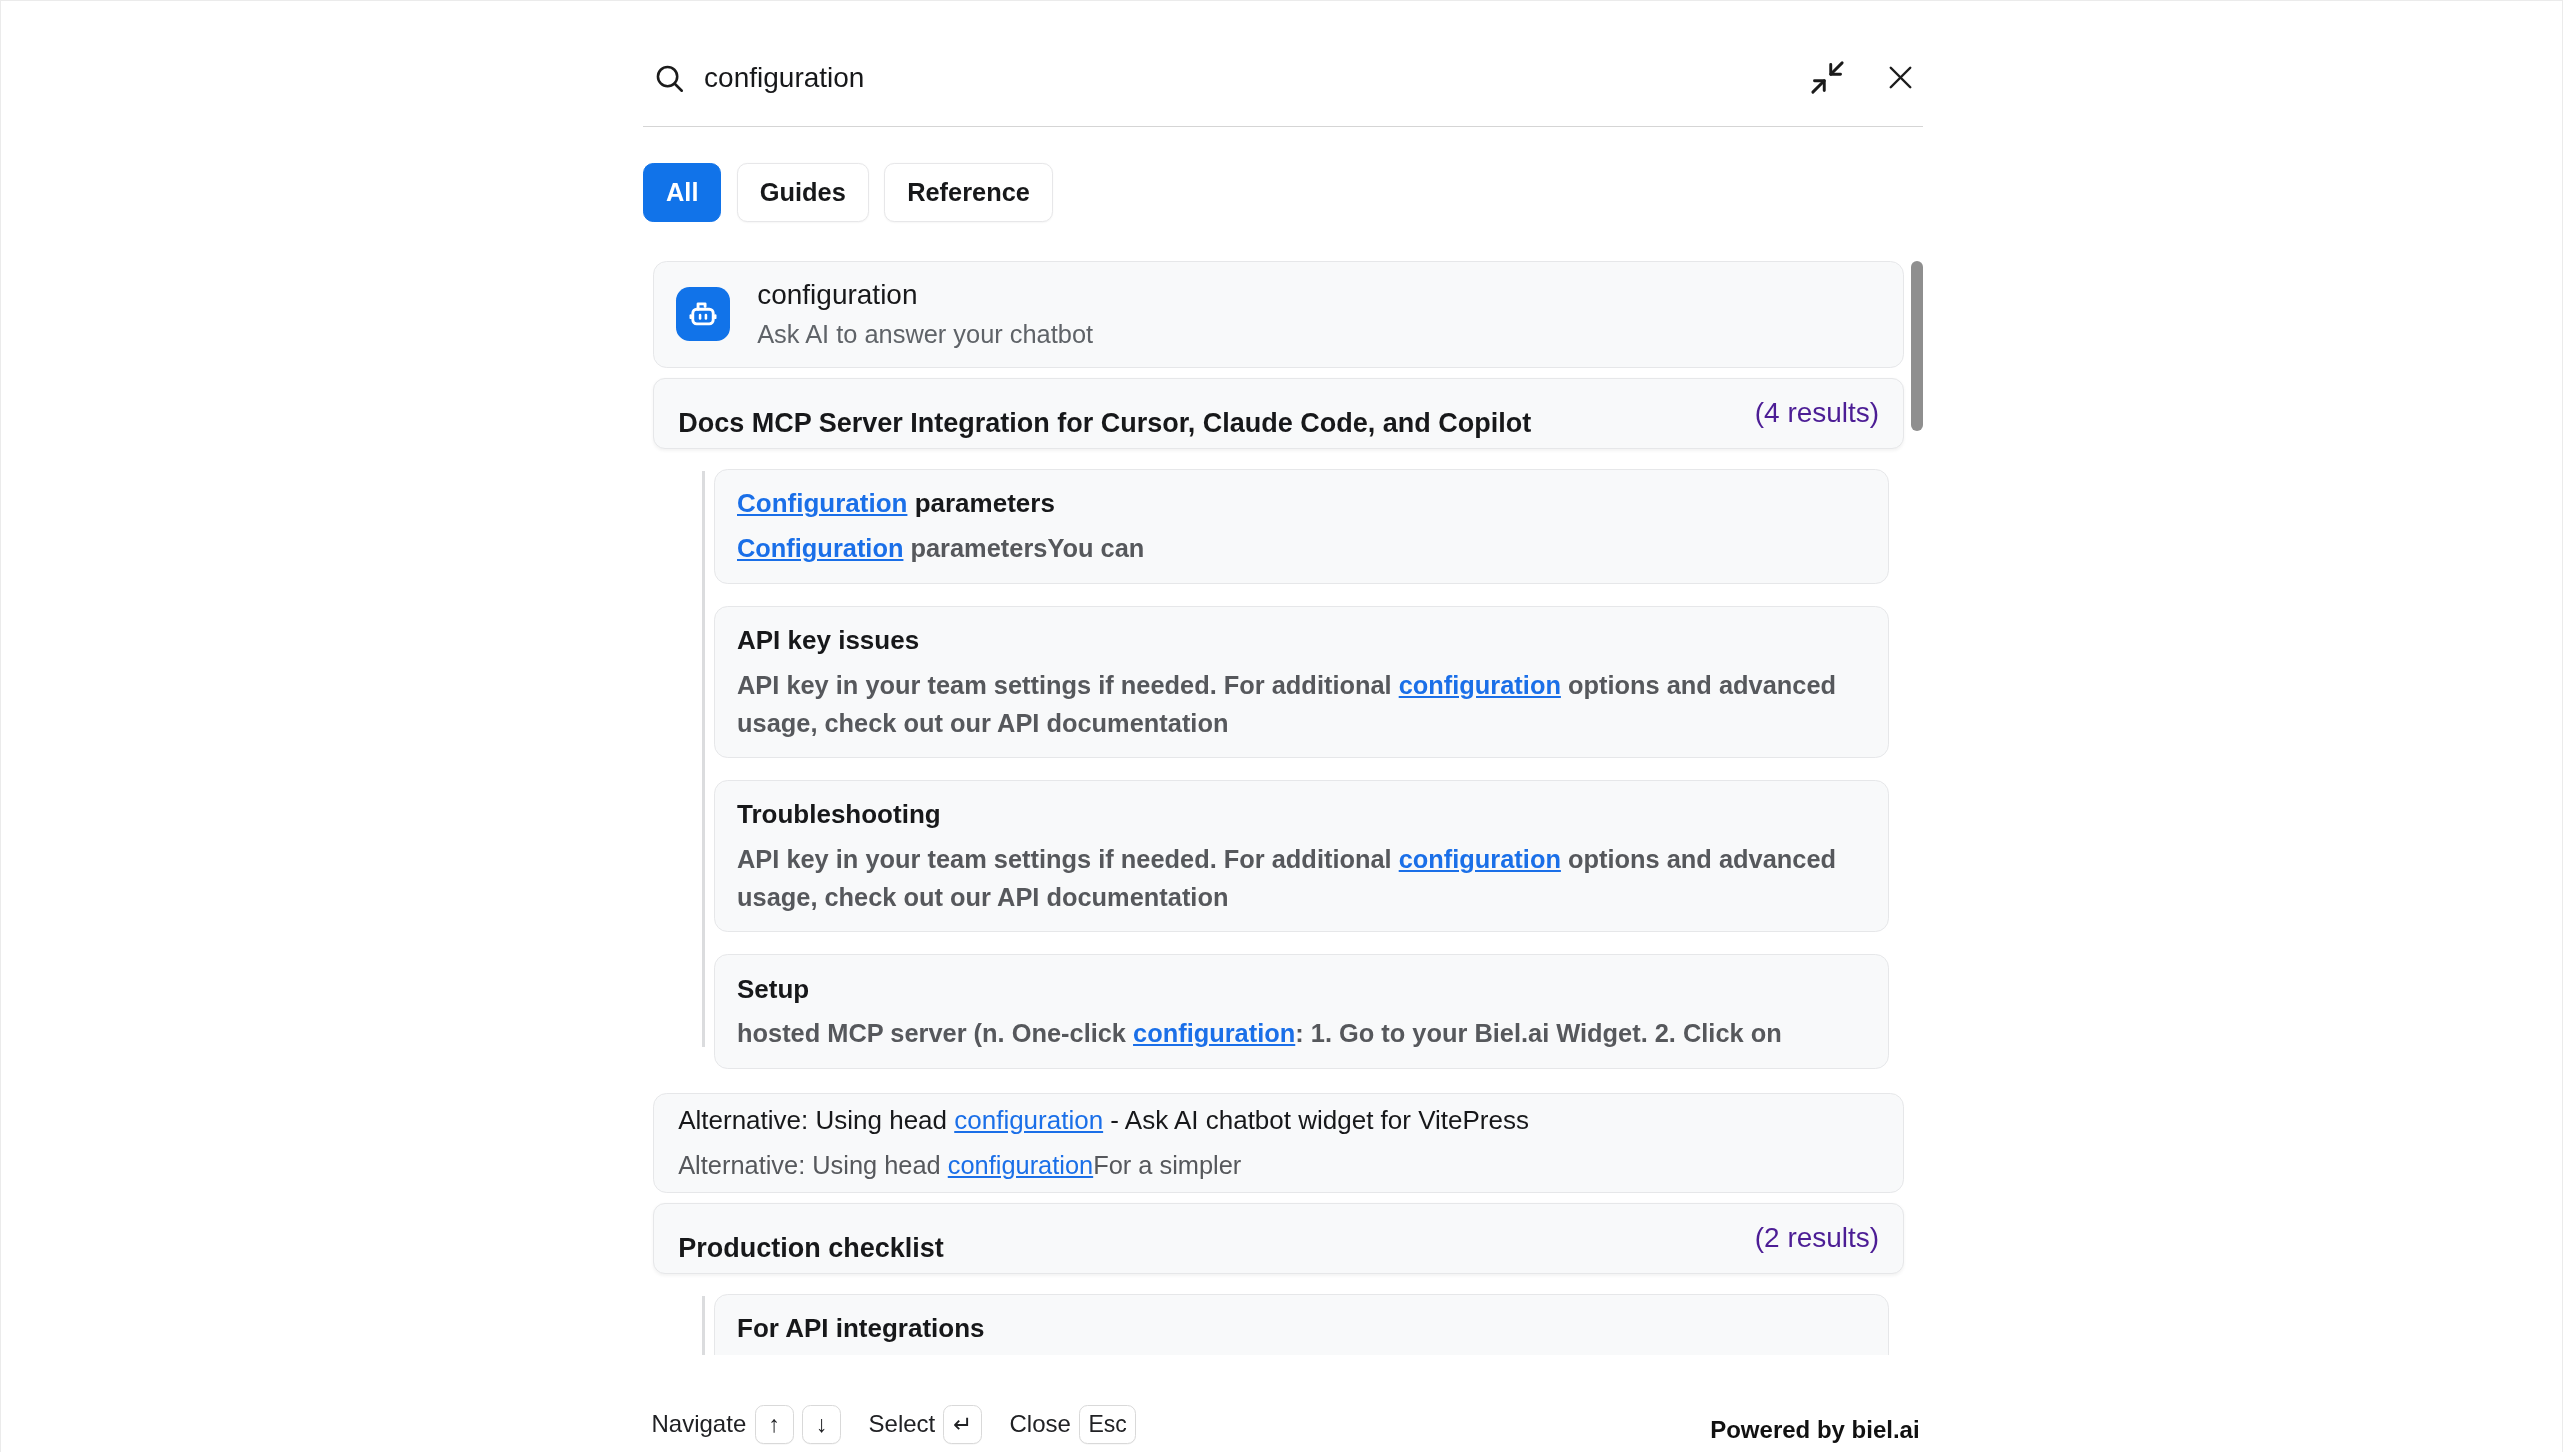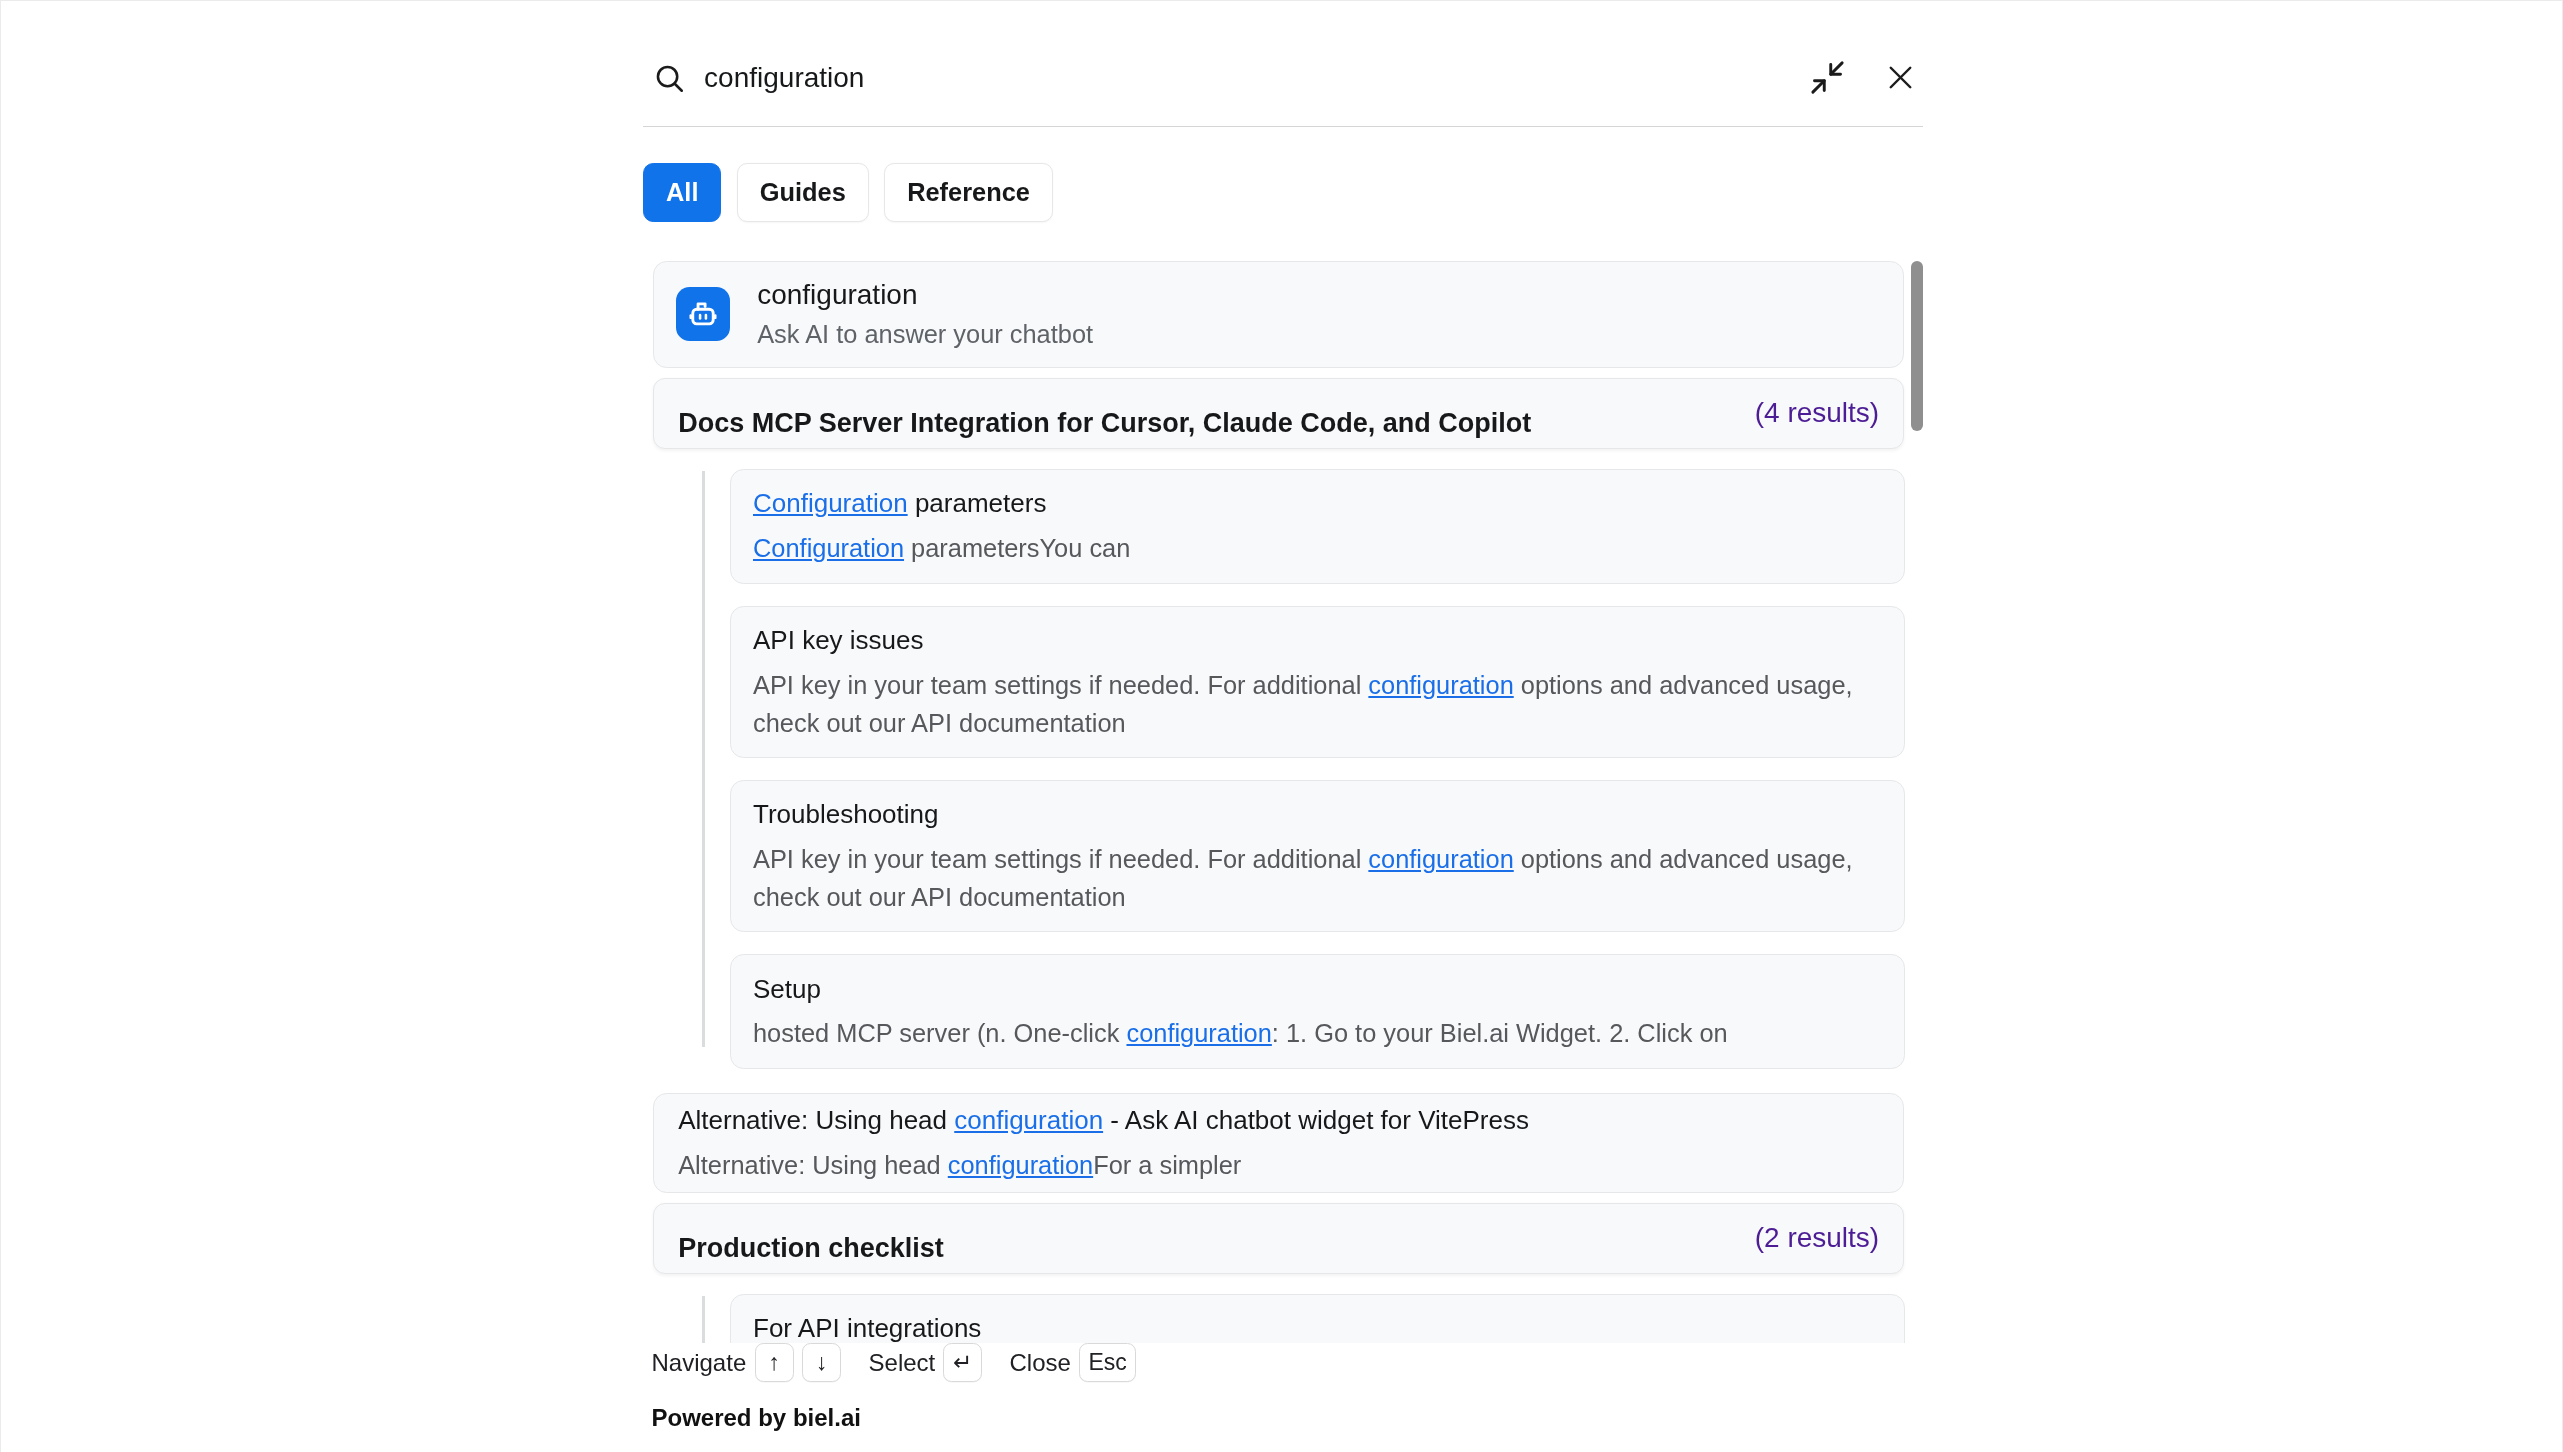--- a/index.html
+++ b/index.html
@@ -83,40 +83,40 @@
   
   .group-header{
     margin:10.2px 0 0 10.2px;width:1251px;height:71px;border-radius:12px;
     display:flex;align-items:center;justify-content:space-between;
     padding:0 24px;cursor:pointer;box-shadow:0 1.7px 3.4px rgba(0,0,0,0.05);
   }
   .group-title{font-size:27px;font-weight:600;color:var(--text-primary);margin-top:20px;}
   .group-count{font-size:28px;color:#4c1d95;white-space:nowrap;}
   
   .group-results{
-    position:relative;margin:20.3px 0 0 59px;padding-left:28px;
+    position:relative;margin:20.3px 0 0 59px;padding-left:12px;font-weight:bold;
   }
   .indent-guide{
     position:absolute;left:0;top:1.7px;bottom:22px;width:3.4px;background:#dbdcde;
   }
   .result-card{
     width:1175px;padding:15.3px 22px;margin-bottom:22px;cursor:pointer;
   }
   .top-card{margin:24px 0 0 10.2px;width:1251px;padding:8px 24px;}
   .result-title{font-size:26px;line-height:37px;color:var(--text-primary);}
   .result-body{font-size:25.4px;line-height:38px;color:var(--text-secondary);margin-top:6.8px;}
   .link{color:var(--link);text-decoration:underline;cursor:pointer;}
   .results-list > .group-results:last-child .result-card:last-child{
     min-height:178px;margin-bottom:0;
   }
   
   .footer{
-    position:absolute;left:642px;width:1280px;bottom:12px;height:97px;
-    display:flex;align-items:flex-start;justify-content:space-between;
-    padding:0 3.4px 8.5px 8.5px;box-sizing:border-box;background:#fff;flex-direction:column;
+    position:absolute;left:642px;width:1280px;bottom:0;height:97px;
+    display:flex;align-items:flex-end;justify-content:space-between;
+    padding:0 3.4px 8.5px 8.5px;box-sizing:border-box;background:#fff;
   }
   .footer-left{display:flex;align-items:center;gap:12px;}
   .footer-label{font-size:24px;color:#202124;}
   .footer-group{display:flex;align-items:center;gap:8.5px;}
   .footer-group + .footer-group{margin-left:15.3px;gap:8px;}
   .key{
     min-width:39px;height:39px;padding:0 8.5px;box-sizing:border-box;
     border:1.7px solid #d9d9d9;border-radius:8.5px;background:#fff;
     display:inline-flex;align-items:center;justify-content:center;
     font-size:23px;color:#202124;box-shadow:0 0.8px 0 rgba(0,0,0,0.04);

